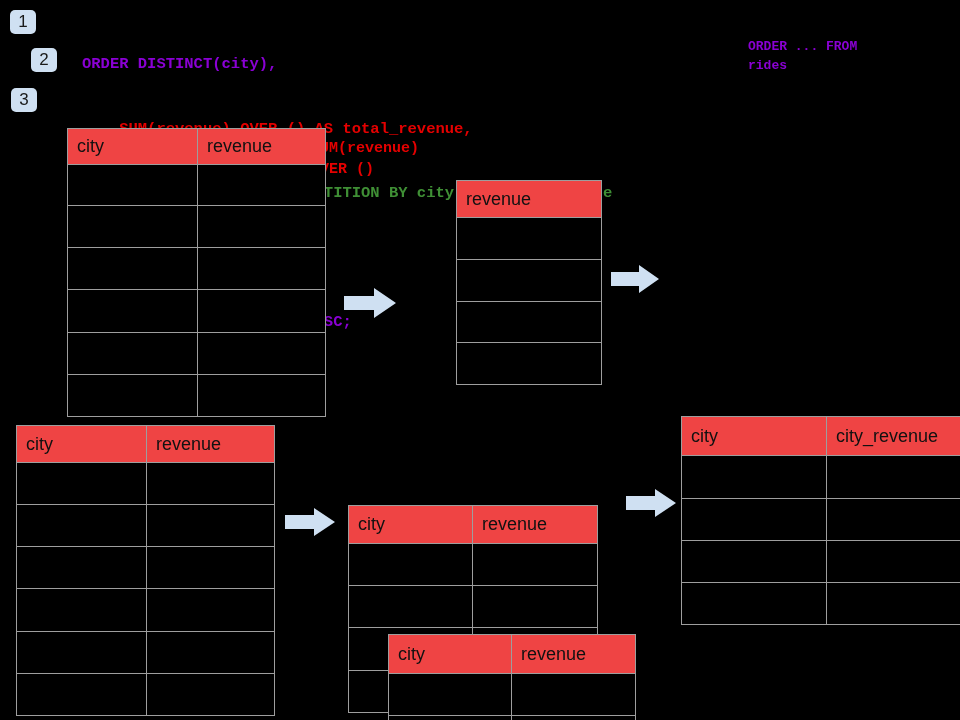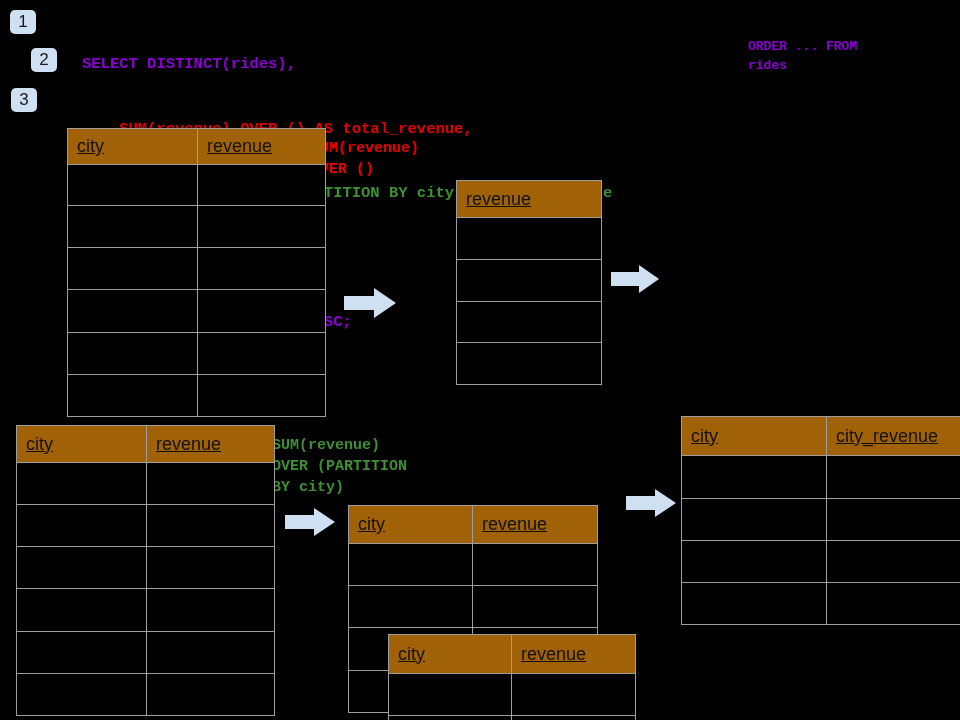--- a/index.html
+++ b/index.html
@@ -75,61 +75,57 @@
     background: #000000;
     table-layout: fixed;
   }
   .tbl td {
     border: 1px solid #9e9e9e;
     padding: 0;
     background: #000000;
   }
   .tbl th {
     border: 1px solid #9e9e9e;
-    background: #a16207;
+    background: #ef4444;
     color: #111111;
     font-family: "Liberation Sans", sans-serif;
     font-weight: normal;
     font-size: 18px;
     text-align: left;
     padding: 0 0 0 9px;
-    text-decoration: underline;
   }
 
   
   .arrow {
     position: absolute;
   }
 </style>
 </head>
 <body>
 
 <div id="canvas">
 
   <div class="step-badge" style="left:10px; top:10px;">1</div>
   <div class="step-badge" style="left:31px; top:48px;">2</div>
   <div class="step-badge" style="left:11px; top:88px;">3</div>
 
   <div class="sql-block" style="left:82px; top:11px;">
-    <div class="sql-line c-purple">SELECT DISTINCT(rides),</div>
+    <div class="sql-line c-purple">ORDER DISTINCT(city),</div>
     <div class="sql-line c-red">    SUM(revenue) OVER () AS total_revenue,</div>
     <div class="sql-line c-green">    SUM(revenue) OVER (PARTITION BY city) as city_revenue</div>
     <div class="sql-line c-purple">  FROM rides</div>
     <div class="sql-line c-purple">  ORDER by city_revenue DESC;</div>
   </div>
 
   <div class="side-note" style="left:748px; top:37px;">ORDER ... FROM
 rides</div>
 
   <div class="annot red" style="left:311px; top:138px;">SUM(revenue)
 OVER ()</div>
 
-  <div class="annot green" style="left:272px; top:435px;">SUM(revenue)
-OVER (PARTITION
-BY city)</div>
 
   <table class="tbl" style="left:67px; top:128px; width:239px;">
     <thead>
       <tr>
         <th style="width:120px; height:35px;">city</th>
         <th style="width:118px; height:35px;">revenue</th>
       </tr>
     </thead>
     <tbody>
       <tr>

